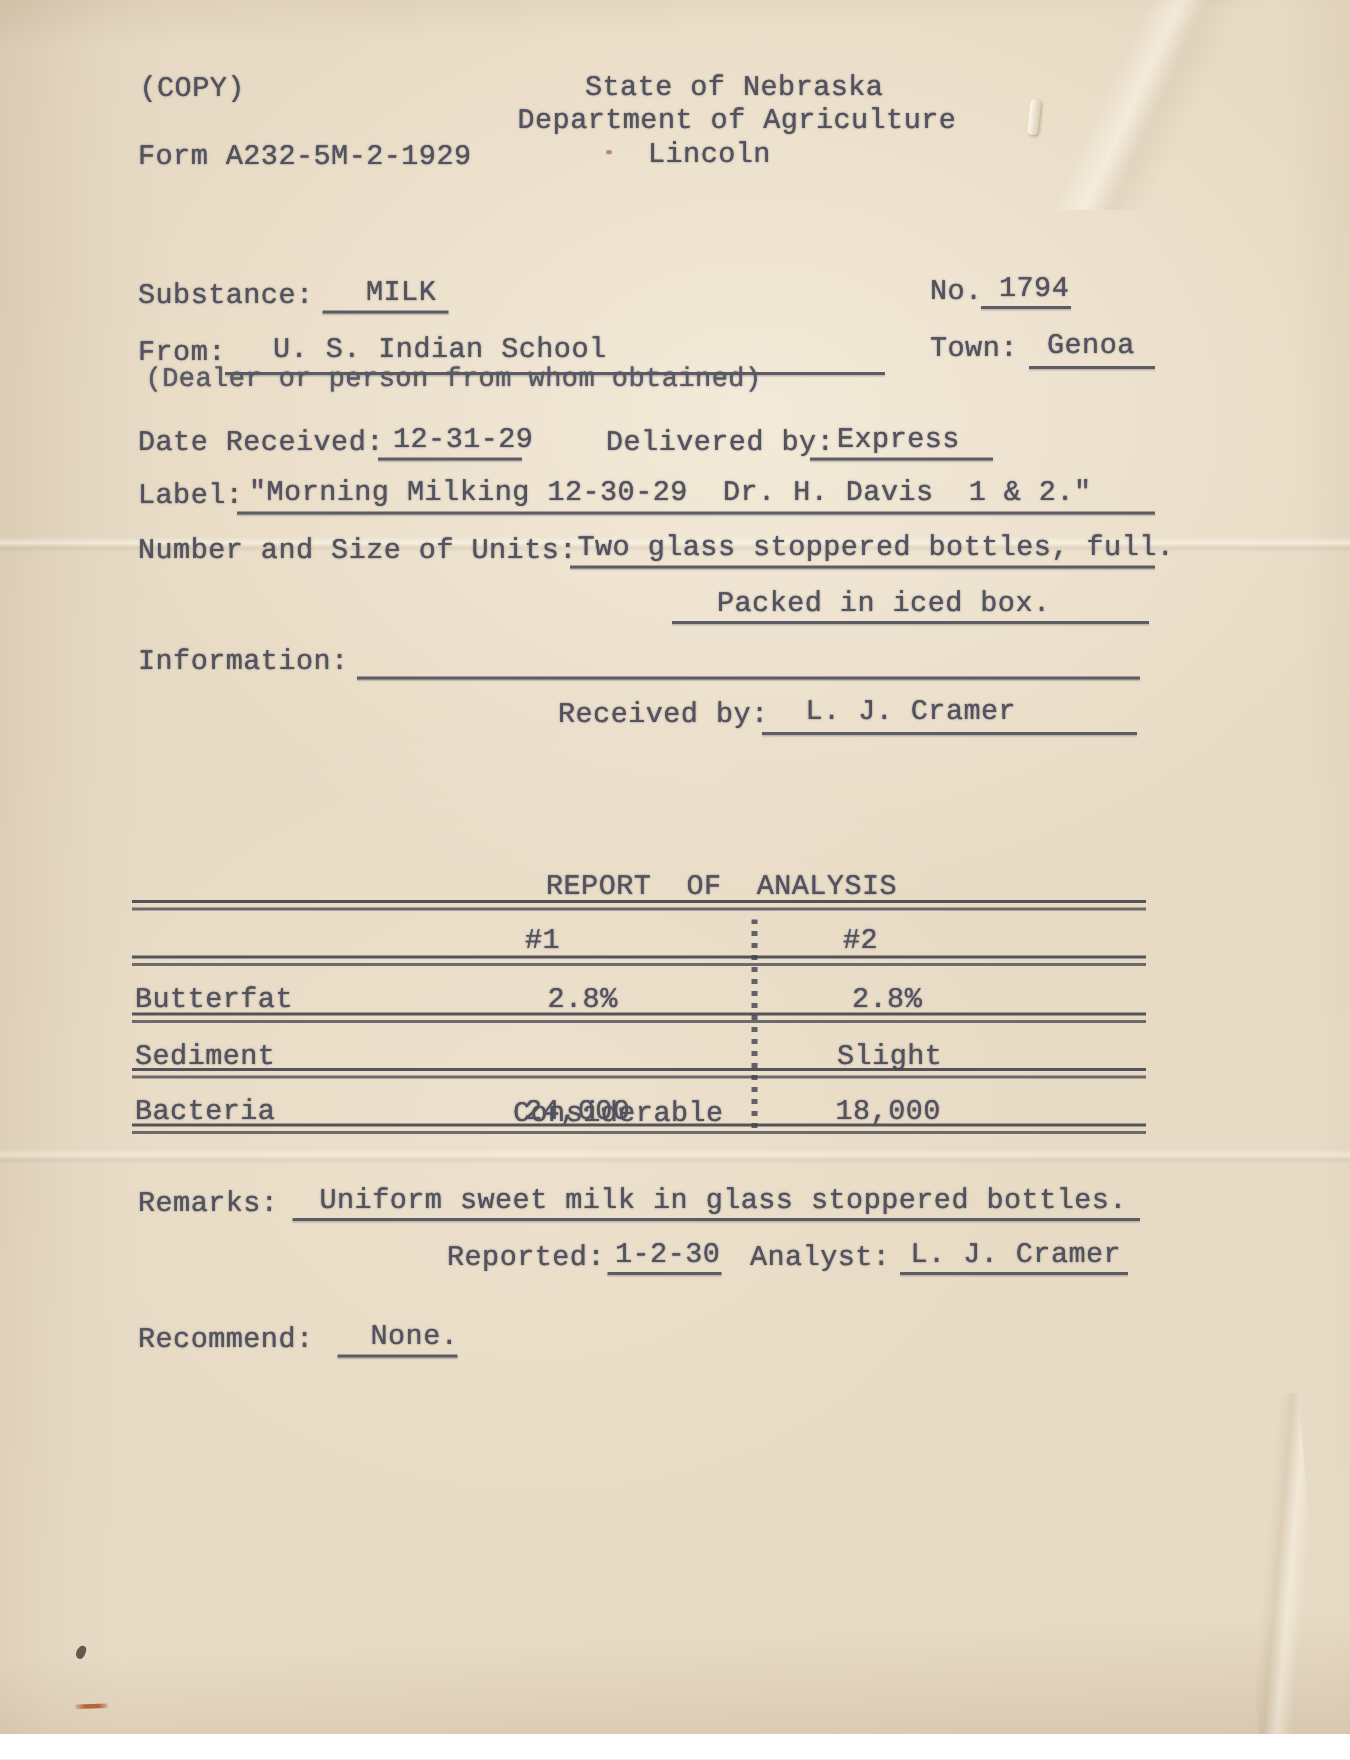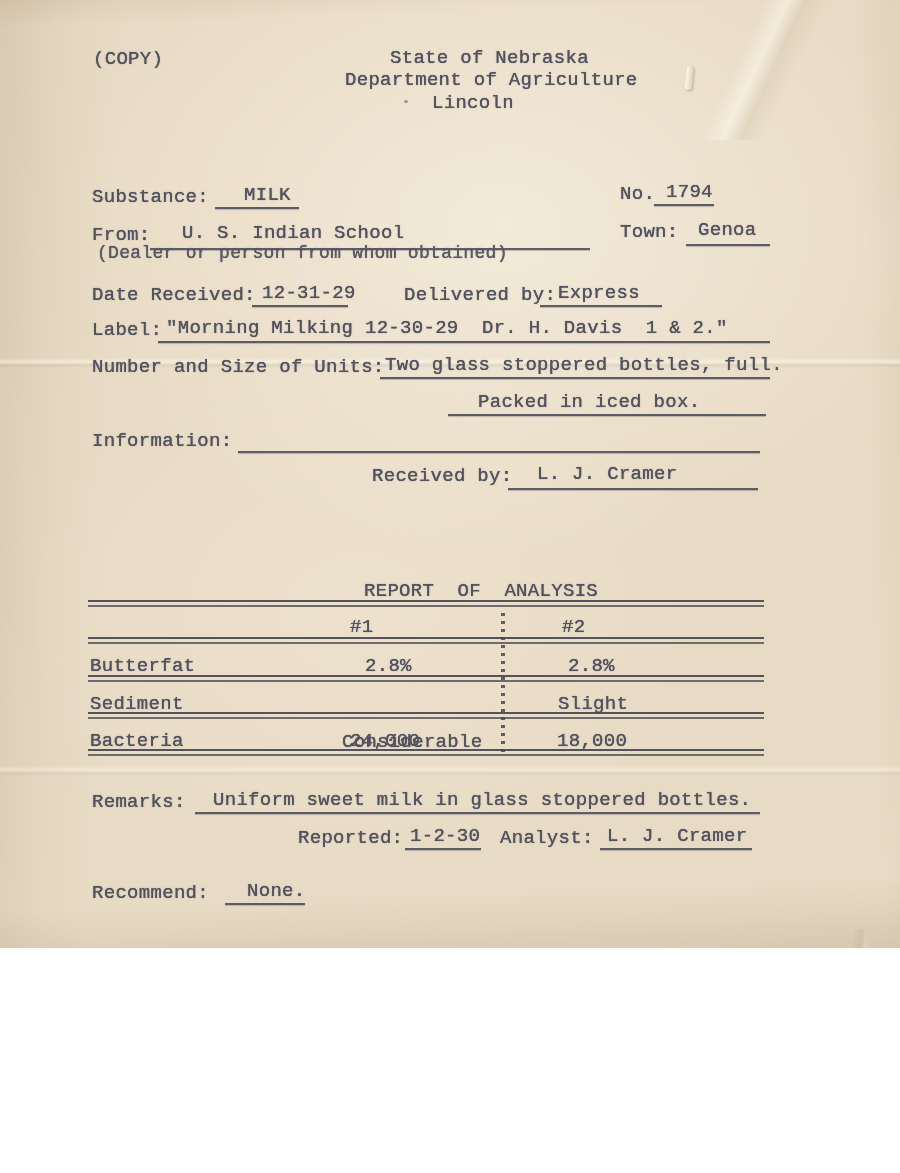--- a/index.html
+++ b/index.html
@@ -2,21 +2,21 @@
 <html><head>
 <meta charset="utf-8">
 <style>
   * { margin: 0; padding: 0; box-sizing: border-box; }
   html, body { width: 900px; height: 1173px; overflow: hidden; }
   body { font-family: "Liberation Mono", "DejaVu Sans Mono", monospace; }
 
   .paper {
     position: relative;
     width: 900px;
-    height: 948px;
+    height: 1156px;
     background-color: #e8dbc5;
     background-image:
       radial-gradient(ellipse 620px 460px at 56% 24%, rgba(252,246,233,0.55), rgba(252,246,233,0) 72%),
       radial-gradient(ellipse 500px 400px at 40% 65%, rgba(250,243,229,0.25), rgba(250,243,229,0) 70%),
       linear-gradient(92deg, rgba(128,100,66,0.14) 0%, rgba(128,100,66,0.03) 8%, rgba(0,0,0,0) 13%),
       linear-gradient(268deg, rgba(128,100,66,0.08) 0%, rgba(0,0,0,0) 5%),
       linear-gradient(178deg, rgba(128,100,66,0.10) 0%, rgba(0,0,0,0) 3%, rgba(0,0,0,0) 93%, rgba(128,100,66,0.16) 100%);
     overflow: hidden;
   }
 
@@ -119,20 +119,21 @@
   <div class="crease-tr"></div>
   <div class="crease-br"></div>
   <div class="staple-mark"></div>
   <div class="ink-speck"></div>
   <div class="orange-dash"></div>
   <div class="stray-dot"></div>
 
   <div class="t" style="left:93px; top:49px;">(COPY)</div>
   <div class="t" style="left:390px; top:48px;">State of Nebraska</div>
   <div class="t" style="left:345px; top:70px;">Department of Agriculture</div>
+  <div class="t" style="left:92px; top:94px;">Form A232-5M-2-1929</div>
   <div class="t" style="left:432px; top:93px;">Lincoln</div>
 
   <div class="t" style="left:92px; top:187px;">Substance:</div>
   <div class="t" style="left:244px; top:185px;">MILK</div>
   <div class="ul" style="left:215px; top:207px; width:84px;"></div>
   <div class="t" style="left:620px; top:184px;">No.</div>
   <div class="t" style="left:666px; top:182px;">1794</div>
   <div class="ul" style="left:654px; top:204px; width:60px;"></div>
 
   <div class="t" style="left:92px; top:225px;">From:</div>

